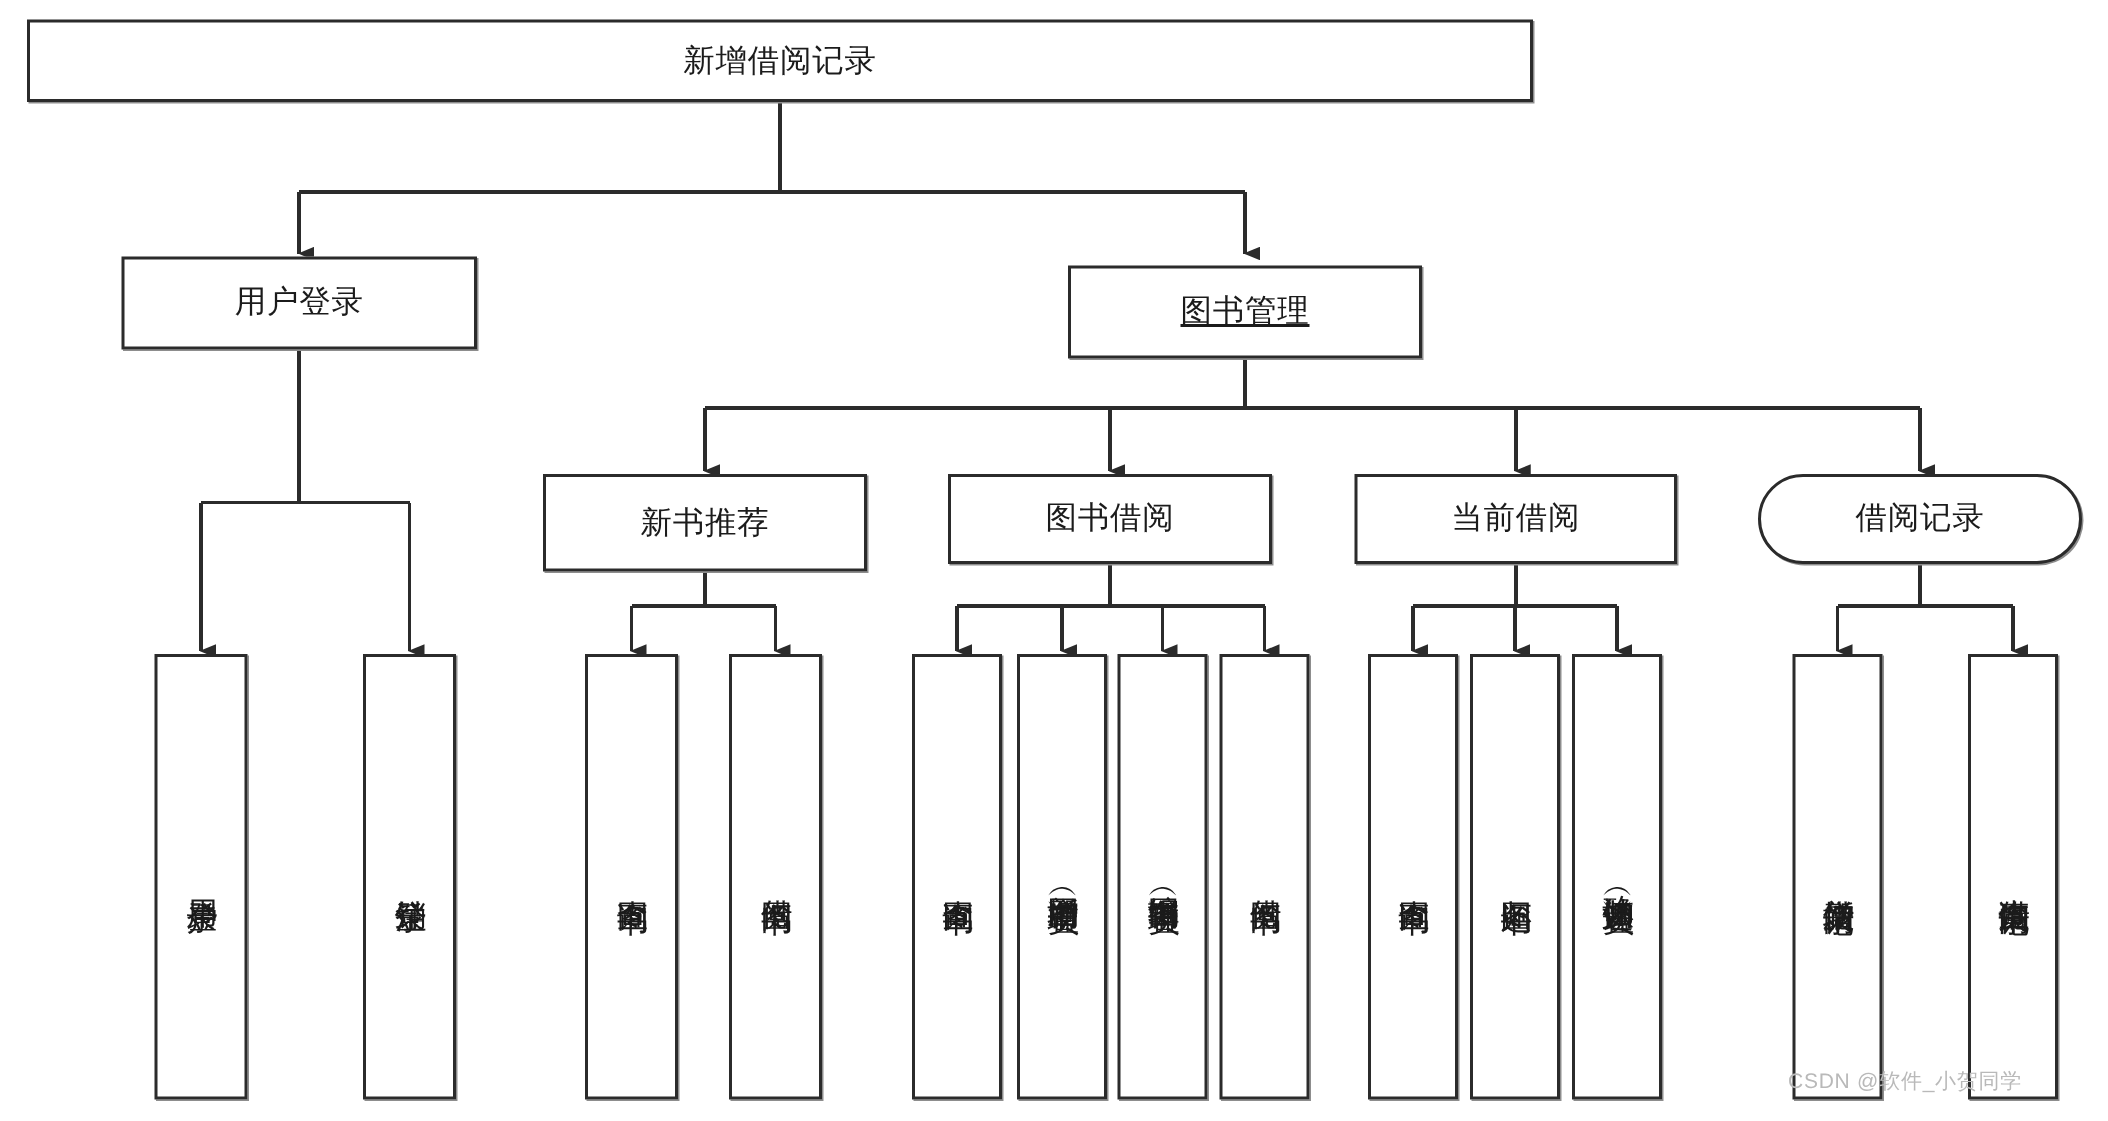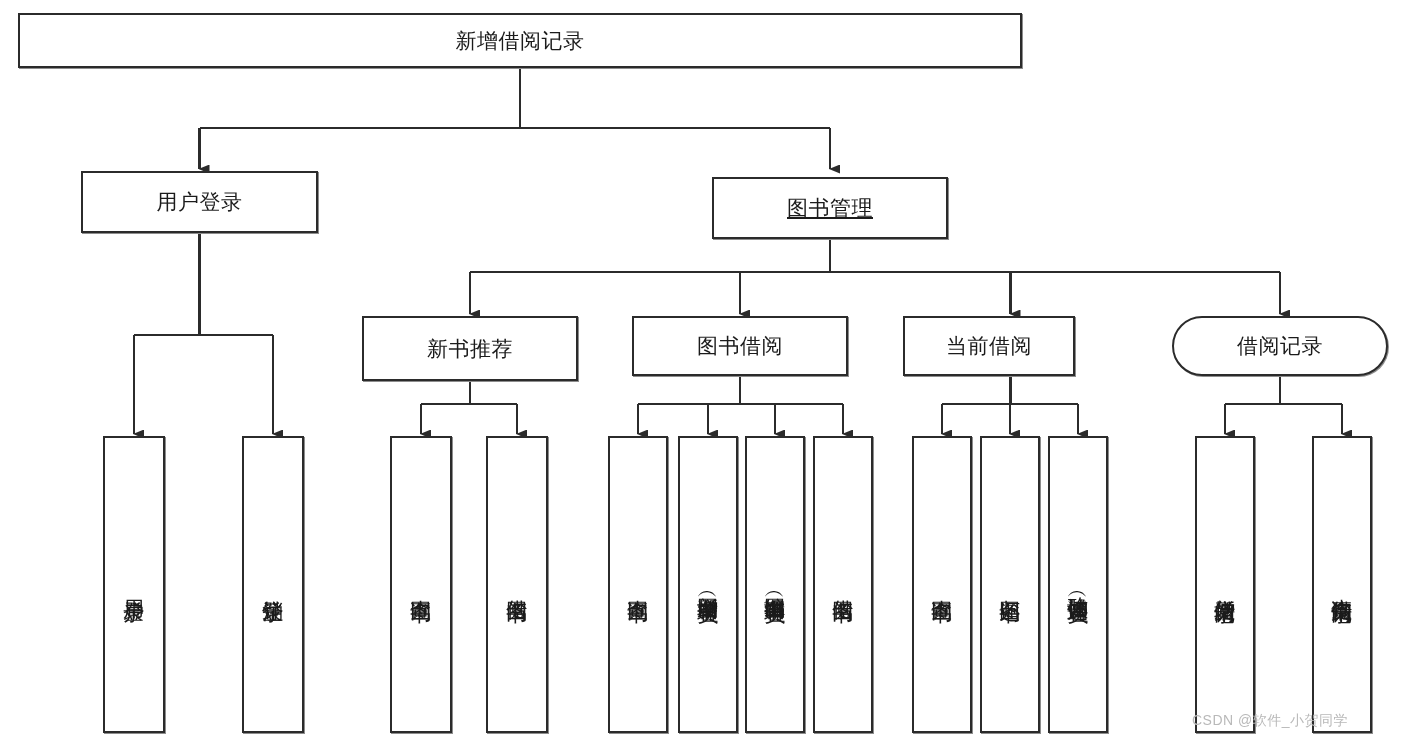--- a/index.html
+++ b/index.html
@@ -120,21 +120,21 @@
       </div>
       <div class="node" style="left: 712px; top: 177px; width: 236px; height: 62px; text-decoration: underline;">
         <span class="label-h">图书管理</span>
       </div>
       <div class="node" style="left: 362px; top: 316px; width: 216px; height: 65px;">
         <span class="label-h">新书推荐</span>
       </div>
       <div class="node" style="left: 632px; top: 316px; width: 216px; height: 60px;">
         <span class="label-h">图书借阅</span>
       </div>
-      <div class="node" style="left: 903px; top: 316px; width: 172px; height: 60px; justify-content: center;">
+      <div class="node" style="left: 903px; top: 316px; width: 215px; height: 60px; justify-content: center;">
         <span class="label-h">当前借阅</span>
       </div>
       <div class="node" style="left: 1172px; top: 316px; width: 216px; height: 60px; border-radius: 30px;">
         <span class="label-h">借阅记录</span>
       </div>
       <div class="node vertical" style="left: 103px; top: 436px; width: 62px; height: 297px;">
         <span class="label-v">用户登录</span>
       </div>
       <div class="node vertical" style="left: 242px; top: 436px; width: 62px; height: 297px;">
         <span class="label-v">注销登录</span>

